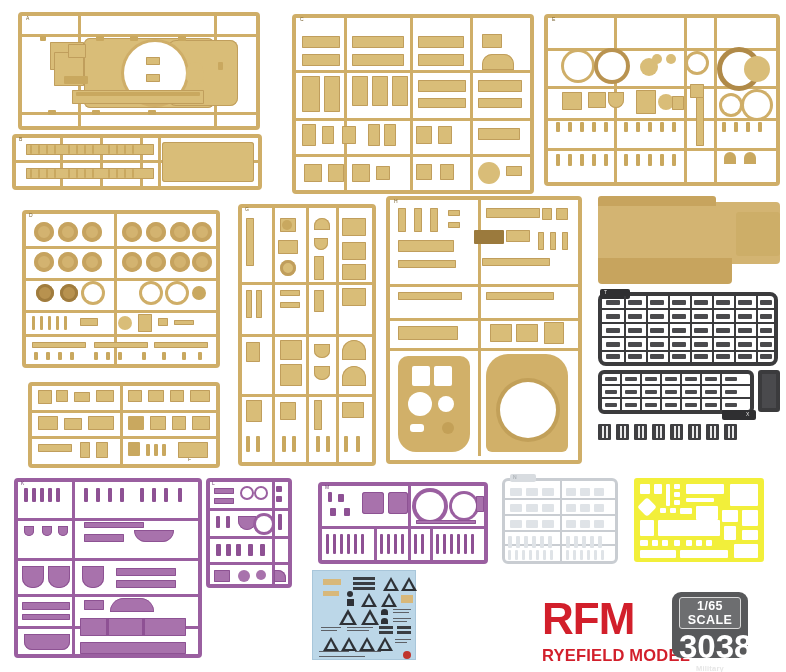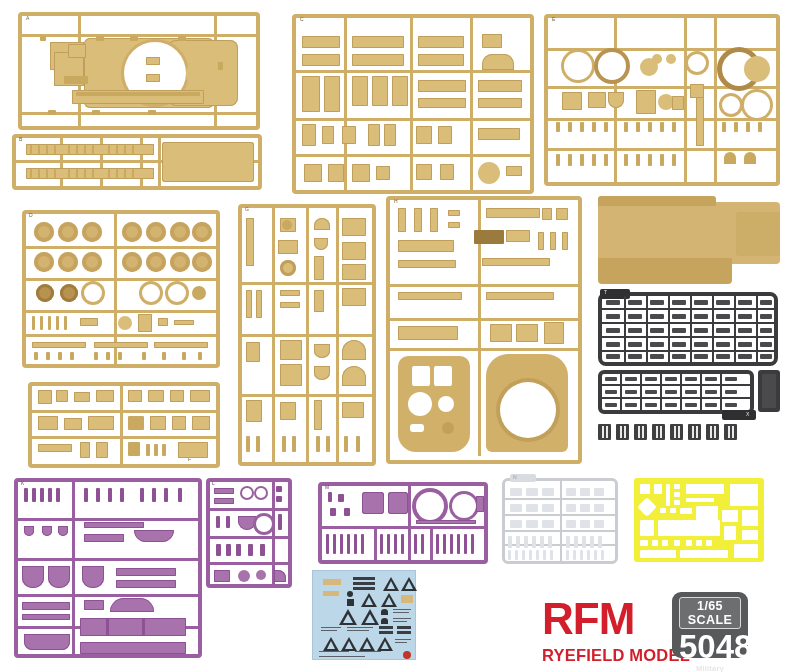--- a/index.html
+++ b/index.html
@@ -827,17 +827,17 @@
 
   <div class="logo-wrap" style="left:542px;top:597px;width:160px;height:58px;">
     <div class="rfm">RFM</div>
     <div style="margin-top:2px;white-space:nowrap;">
       <span class="rfm-sub">RYEFIELD MODEL</span><span class="rfm-sub reg">®</span>
     </div>
   </div>
 
   <div class="badge" style="left:672px;top:592px;width:76px;height:66px;">
     <span class="scale">1/65 SCALE</span>
-    <span class="num">5048</span>
+    <span class="num">3038</span>
     <span class="series">Military Miniature Series</span>
   </div>
 
 </div>
 
 </body></html>

